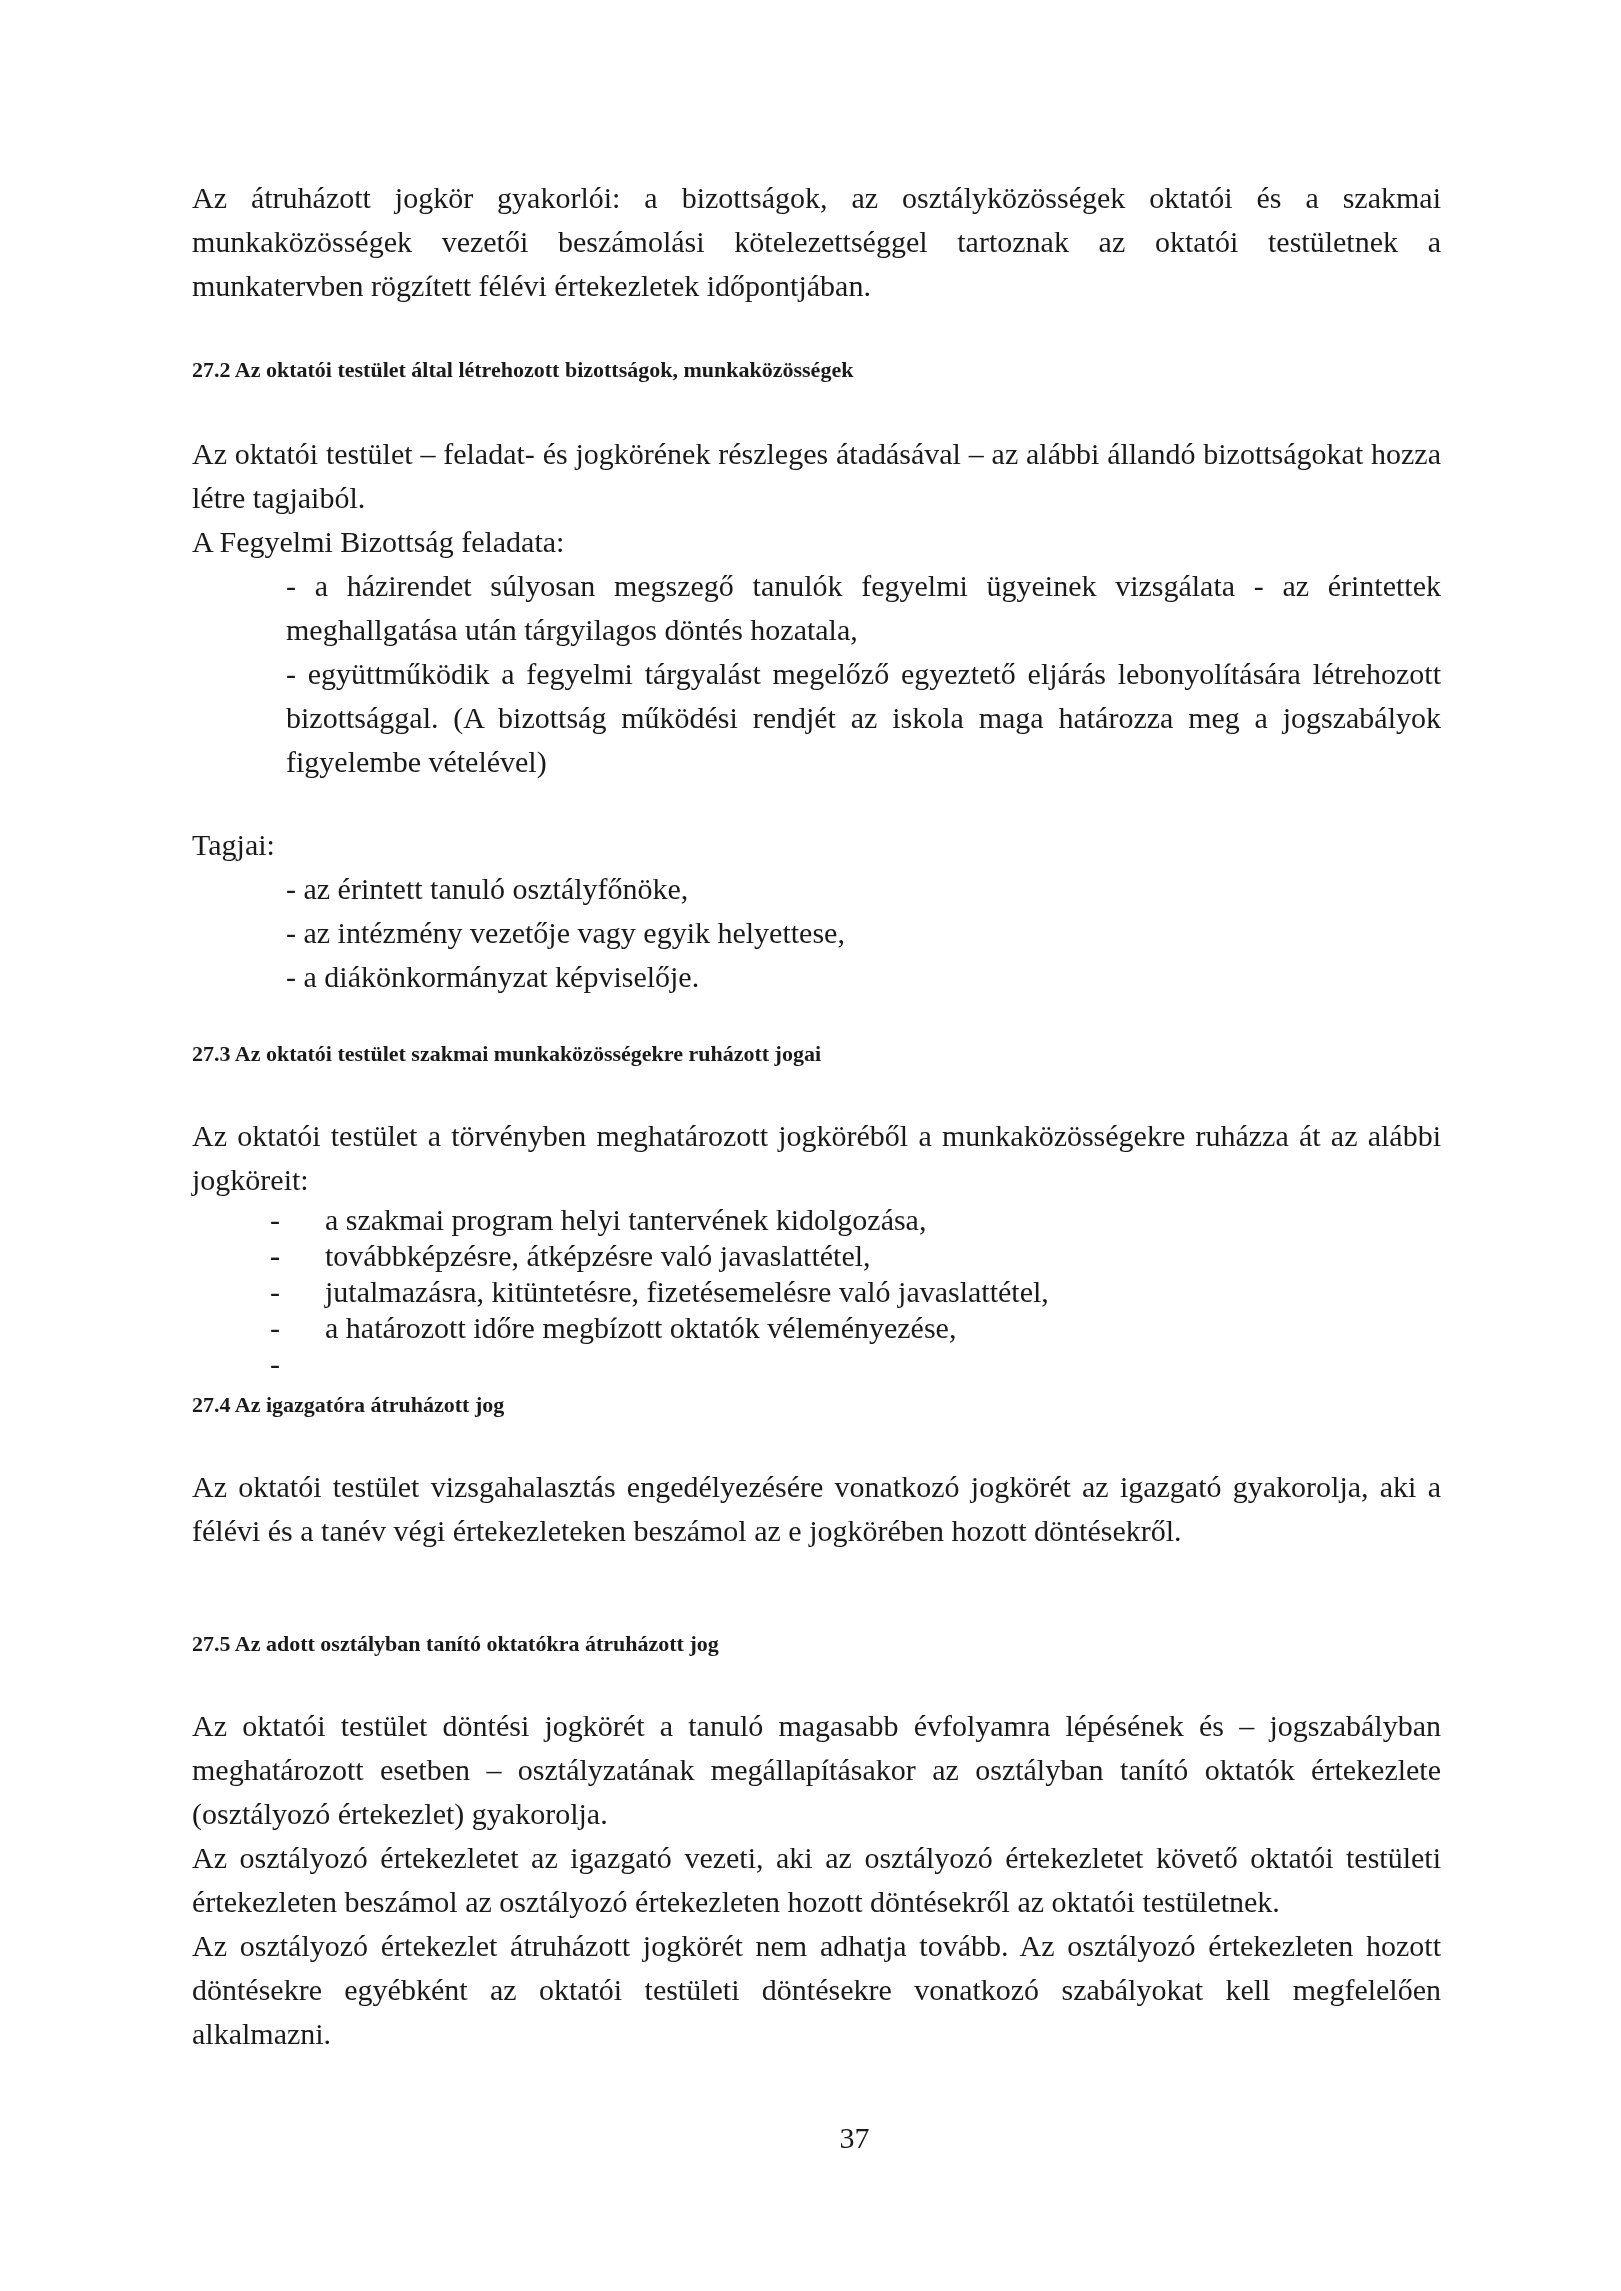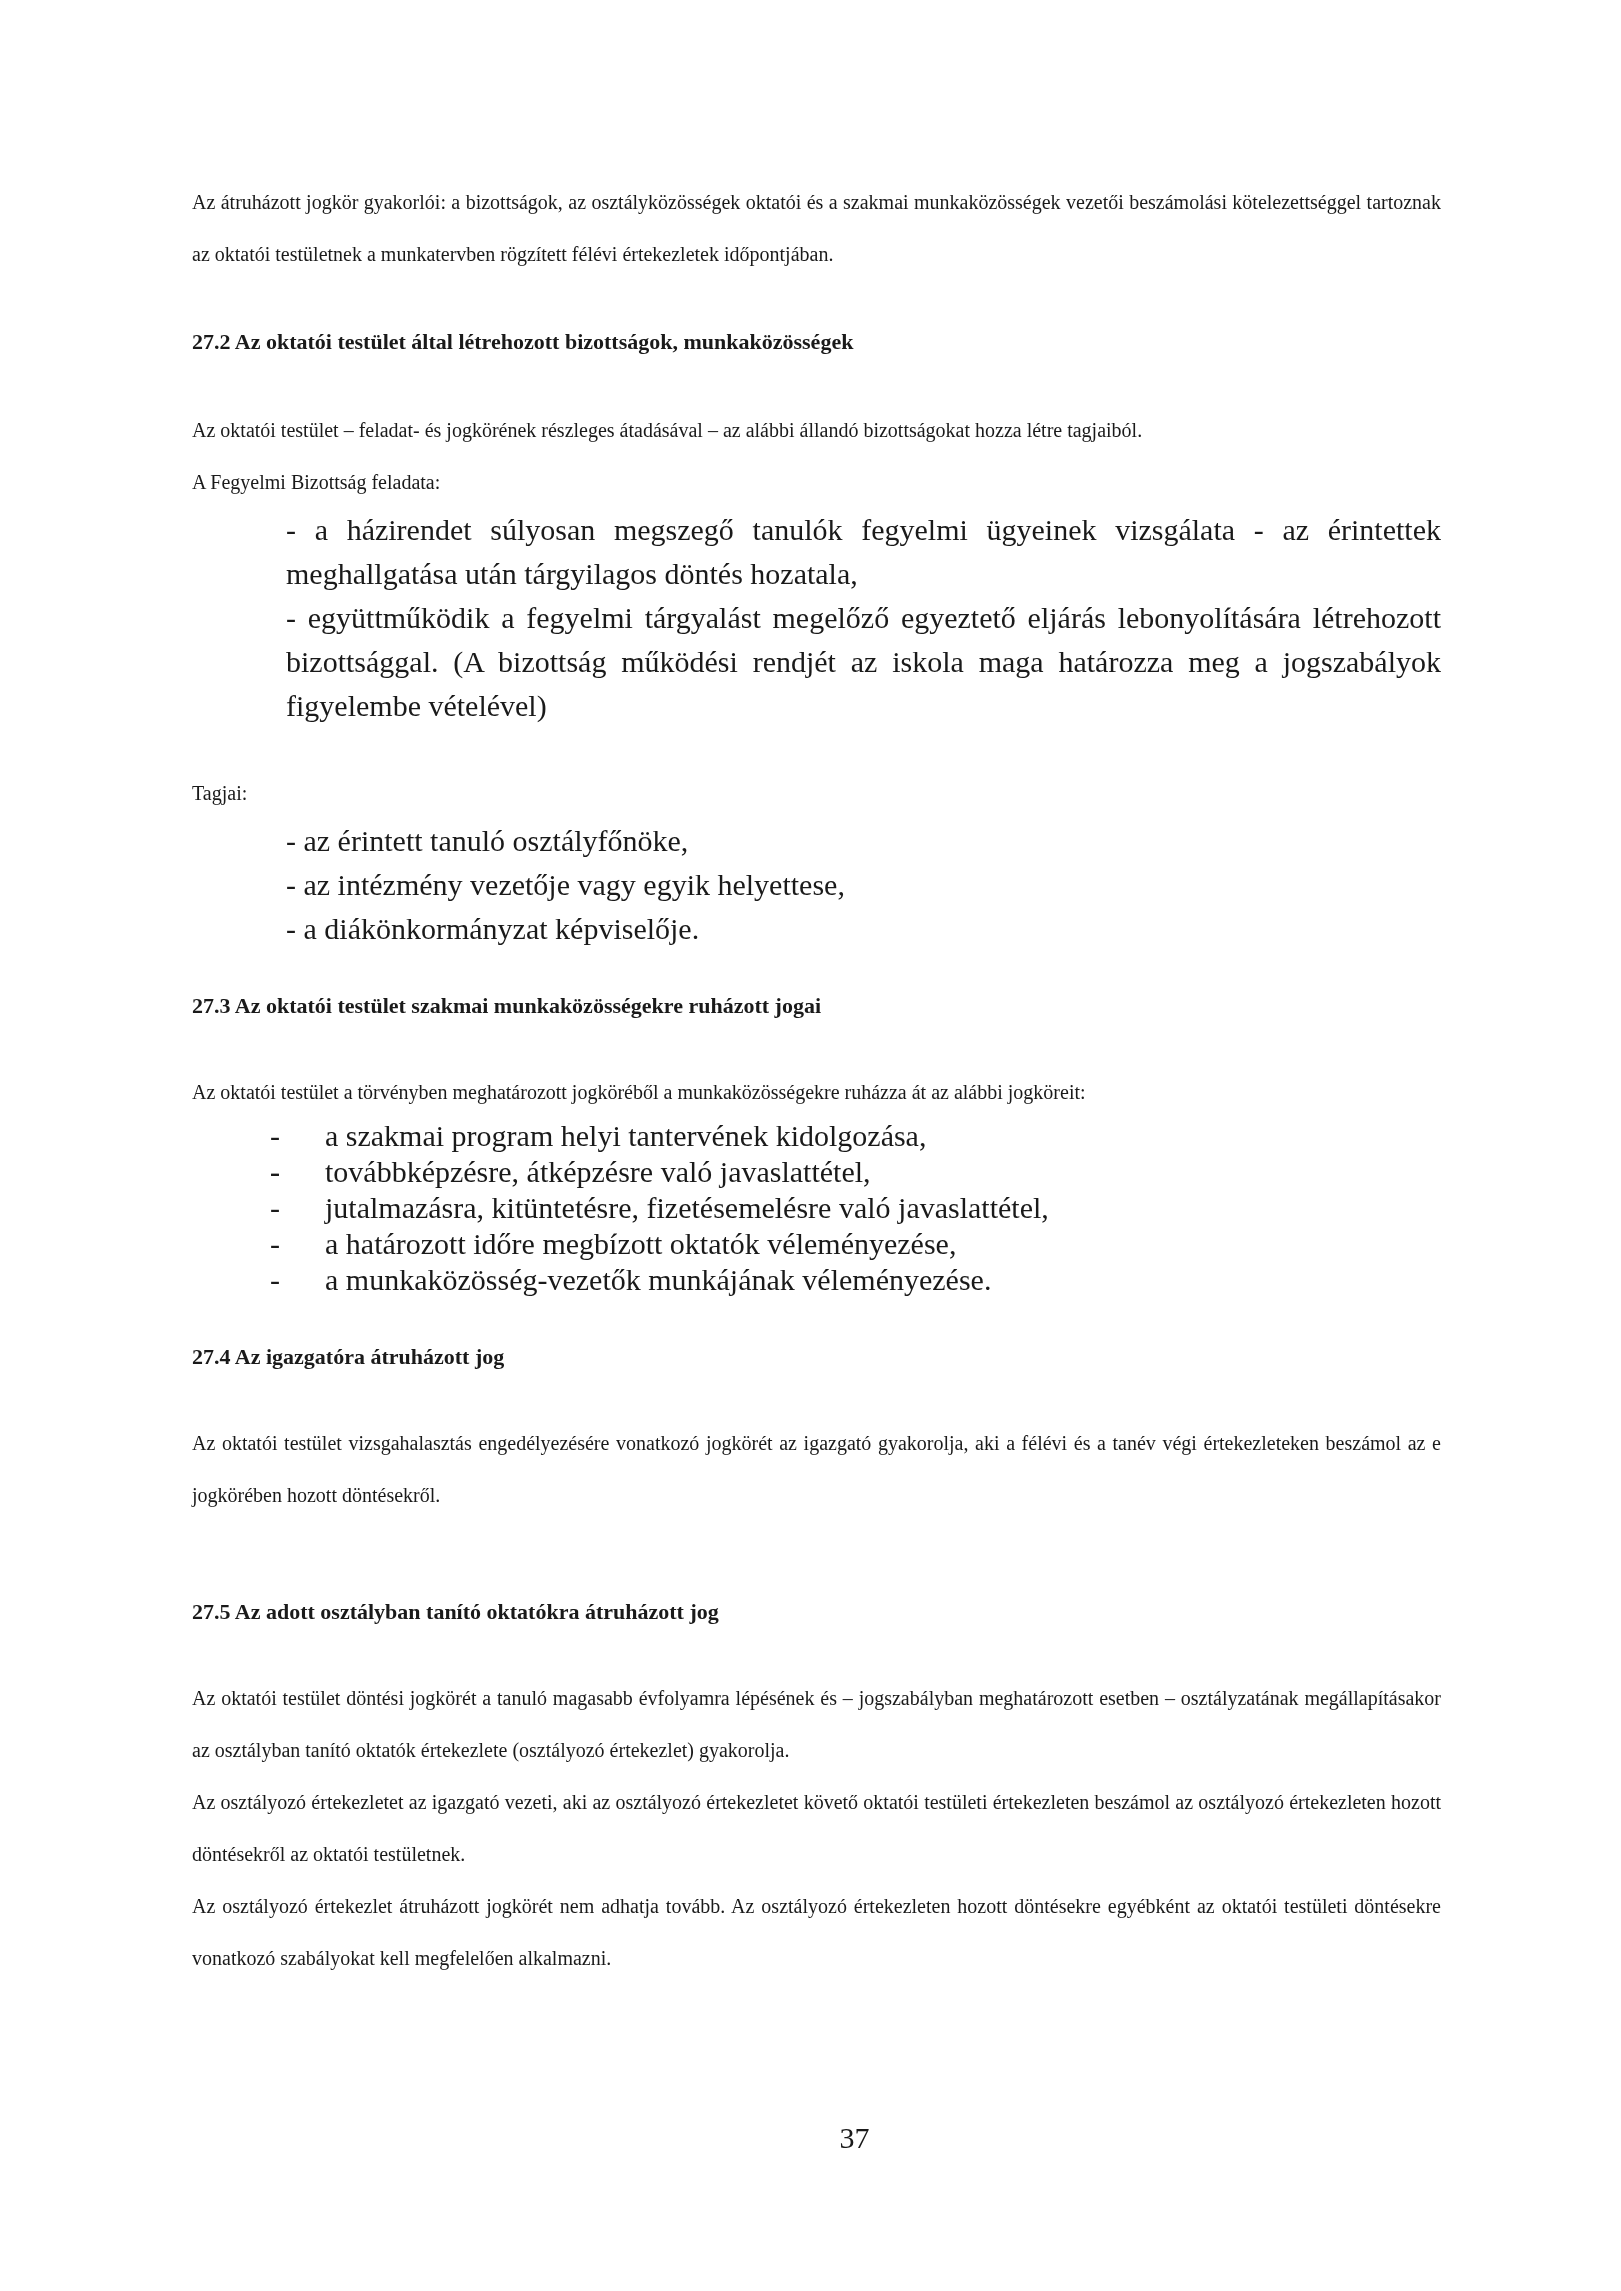--- a/index.html
+++ b/index.html
@@ -15,22 +15,22 @@
     font-family: "Liberation Serif", "DejaVu Serif", serif;
     color: #1a1a1a;
   }
   .page {
     position: absolute;
     left: 192px;
     top: 176px;
     width: 1249px;
   }
   .p {
-    font-size: 20px;
-    line-height: 52px;
+    font-size: 30px;
+    line-height: 44px;
     margin: 0;
     text-align: justify;
     text-align-last: left;
   }
   .h {
     font-size: 22px;
     line-height: 36px;
     font-weight: bold;
     margin: 0;
   }
@@ -103,21 +103,21 @@
   <h2 class="h" style="margin-top:37px;">27.3 Az oktatói testület szakmai munkaközösségekre ruházott jogai</h2>
 
   <p class="p" style="margin-top:42px;">Az oktatói testület a törvényben meghatározott jogköréből a munkaközösségekre ruházza át az alábbi jogköreit:</p>
 
   <ul class="dash-list">
     <li><span class="dash">-</span><span>a szakmai program helyi tantervének kidolgozása,</span></li>
     <li><span class="dash">-</span></li>
     <li><span class="dash">-</span><span>továbbképzésre, átképzésre való javaslattétel,</span></li>
     <li><span class="dash">-</span><span>jutalmazásra, kitüntetésre, fizetésemelésre való javaslattétel,</span></li>
     <li><span class="dash">-</span><span>a határozott időre megbízott oktatók véleményezése,</span></li>
-    <li><span class="dash">-</span><span>a munkaközösség-vezetők munkájának véleményezése.</span></li>
+    <li><span class="dash">-</span></li>
   </ul>
 
   <h2 class="h" style="margin-top:41px;">27.4 Az igazgatóra átruházott jog</h2>
 
   <p class="p" style="margin-top:42px;">Az oktatói testület vizsgahalasztás engedélyezésére vonatkozó jogkörét az igazgató gyakorolja, aki a félévi és a tanév végi értekezleteken beszámol az e jogkörében hozott döntésekről.</p>
 
   <h2 class="h" style="margin-top:73px;">27.5 Az adott osztályban tanító oktatókra átruházott jog</h2>
 
   <p class="p" style="margin-top:42px;">Az oktatói testület döntési jogkörét a tanuló magasabb évfolyamra lépésének és – jogszabályban meghatározott esetben – osztályzatának megállapításakor az osztályban tanító oktatók értekezlete (osztályozó értekezlet) gyakorolja.</p>
   <p class="p">Az osztályozó értekezletet az igazgató vezeti, aki az osztályozó értekezletet követő oktatói testületi értekezleten beszámol az osztályozó értekezleten hozott döntésekről az oktatói testületnek.</p>

